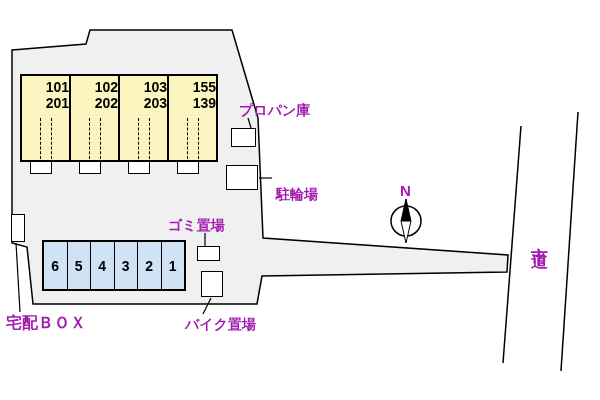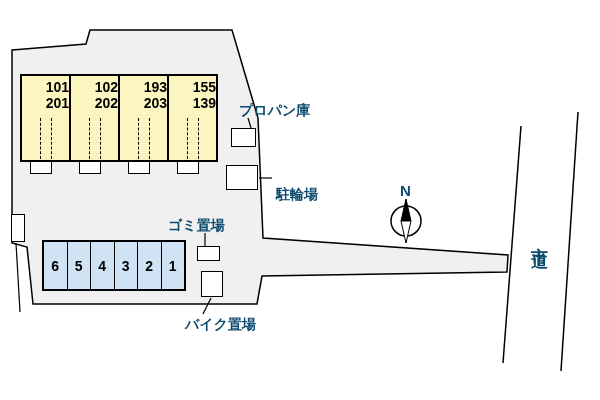--- a/index.html
+++ b/index.html
@@ -17,21 +17,21 @@
   .num { font-size:14px; font-weight:bold; line-height:1.15; color:#000; }
   .stairs {
     position:absolute; left:50%; transform:translateX(-50%); bottom:1px;
     width:12px; height:41px;
     border-left:1px dashed #000; border-right:1px dashed #000;
   }
 
   .porch { width:22px; height:13px; border:1.5px solid #000; background:#fff; }
   .structure { border:1.5px solid #000; background:#fff; }
 
-  .label { font-weight:bold; font-size:14px; color:#0c4a6e; white-space:nowrap; }
+  .label { font-weight:bold; font-size:14px; color:#a21caf; white-space:nowrap; }
   .label.big { font-size:16px; }
 
   .parking {
     left:42px; top:240px; width:144px; height:51px;
     display:flex; border:2px solid #000; background:var(--parking-fill,#cfe3f5);
   }
   .space { flex:1; border-right:1.5px solid #000; display:flex; align-items:center; justify-content:center;
            font-size:14px; font-weight:bold; color:#000; }
   .space:last-child { border-right:none; }
 
@@ -66,21 +66,21 @@
       <div class="num">101</div>
       <div class="num">201</div>
       <div class="stairs"></div>
     </div>
     <div class="unit">
       <div class="num">102</div>
       <div class="num">202</div>
       <div class="stairs"></div>
     </div>
     <div class="unit">
-      <div class="num">193</div>
+      <div class="num">103</div>
       <div class="num">203</div>
       <div class="stairs"></div>
     </div>
     <div class="unit">
       <div class="num">155</div>
       <div class="num">139</div>
       <div class="stairs"></div>
     </div>
   </div>
 
@@ -100,17 +100,18 @@
     <div class="space">5</div>
     <div class="space">4</div>
     <div class="space">3</div>
     <div class="space">2</div>
     <div class="space">1</div>
   </div>
 
   <div class="abs label" style="left:239px; top:102px;">プロパン庫</div>
   <div class="abs label" style="left:276px; top:186px;">駐輪場</div>
   <div class="abs label" style="left:168px; top:217px;">ゴミ置場</div>
+  <div class="abs label big" style="left:6px;   top:313px;">宅配ＢＯＸ</div>
   <div class="abs label" style="left:185px; top:316px;">バイク置場</div>
   <div class="abs label road-label" style="left:528px; top:234px;">市道</div>
   <div class="abs label north-label" style="left:400px; top:182px;">N</div>
 
 </div>
 
 </body></html>

